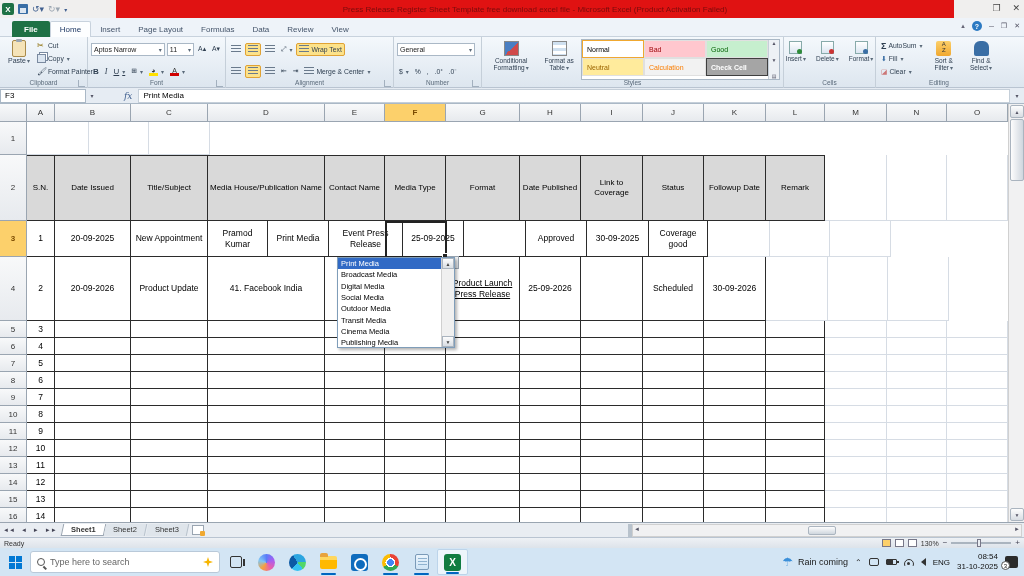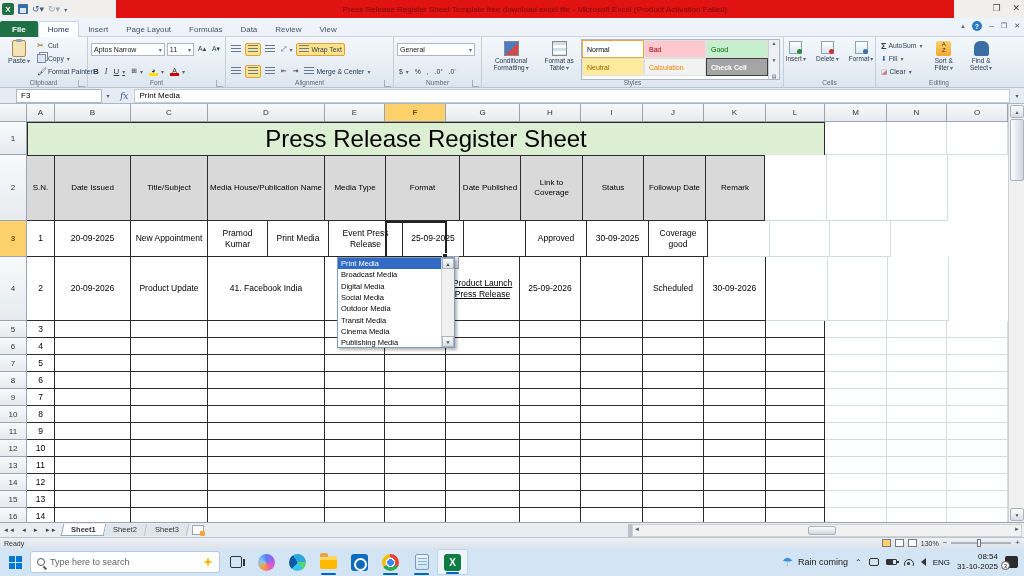--- a/index.html
+++ b/index.html
@@ -13,21 +13,21 @@
   #excel-logo { width:12px; height:12px; background:#1e7145; color:#fff; font-size:8px; font-weight:bold; display:flex; align-items:center; justify-content:center; border-radius:2px; }
   #save-ico { width:10px; height:10px; background:#3a6ea5; border-radius:1px; position:relative; }
   #save-ico::after { content:""; position:absolute; left:2px; top:4px; width:6px; height:5px; background:#dce6f1; }
   #red-banner { position:absolute; left:116px; top:0; width:838px; height:18px; background:#e01212; display:flex; align-items:center; justify-content:center; }
   #red-banner span { font-size:8px; color:#7a0c0c; white-space:nowrap; overflow:hidden; }
   #win-controls { position:absolute; right:4px; top:2px; display:flex; gap:12px; }
   #win-controls span { font-size:9px; color:#444; cursor:pointer; line-height:12px; }
 
   
   #tabrow { position:absolute; top:18px; left:0; width:1024px; height:19px; background:#eef3f9; border-bottom:1px solid #c8d2dd; }
-  #tabs { display:flex; height:19px; align-items:flex-end; padding-left:0; }
+  #tabs { display:flex; height:19px; align-items:flex-end; padding-left:12px; }
   .rtab { font-size:8px; color:#44546a; padding:3px 9px 3px; cursor:pointer; }
   .rtab.file { background:#1e7145; color:#fff; border-radius:2px 2px 0 0; padding:4px 12px 3px; font-weight:bold; }
   .rtab.active { background:#fdfeff; border:1px solid #c8d2dd; border-bottom:none; border-radius:2px 2px 0 0; color:#1f3864; }
   #tabrow-right { position:absolute; right:4px; top:3px; display:flex; gap:7px; align-items:center; }
   #tabrow-right .tri { font-size:7px; color:#667; }
   #help-ico { width:10px; height:10px; border-radius:50%; background:#2b79c2; color:#fff; font-size:7px; font-weight:bold; display:flex; align-items:center; justify-content:center; }
   .mini-ctl { font-size:7px; color:#556; }
 
   
   #ribbon { position:absolute; top:37px; left:0; width:1024px; height:51px; background:linear-gradient(#f4f8fc,#dde6ef); border-bottom:1px solid #b9c4d1; display:flex; }
@@ -63,24 +63,24 @@
   .cellbtn .bicon { width:13px; height:13px; margin-bottom:1px; background:linear-gradient(#fff,#dce6f1); border:1px solid #8aa; position:relative; }
   .cellbtn .bicon::after { content:""; position:absolute; width:5px; height:5px; right:-1px; bottom:-1px; border-radius:50%; }
   .ins::after { background:#2e8b3a; } .del::after { background:#c33; } .fmt::after { background:#3a6ea5; }
   .sigma { font-size:9px; font-weight:bold; color:#2e3e50; }
   .az-ico { width:13px; height:13px; background:linear-gradient(#fcd06b,#f0a830); border-radius:2px; font-size:6px; color:#333; text-align:center; line-height:6px; }
   .fnd-ico { width:13px; height:13px; background:#3a6ea5; border-radius:6px 6px 2px 2px; }
   .cf-ico { width:15px; height:15px; background:linear-gradient(135deg,#4a7ec2 50%,#d04a4a 50%); border:1px solid #888; }
   .ft-ico { width:15px; height:15px; background:repeating-linear-gradient(#cfe0f0 0 3px,#fff 3px 6px); border:1px solid #888; }
 
   
-  #formulabar { position:absolute; top:88px; left:0; width:1024px; height:16px; background:#e6ecf3; border-bottom:1px solid #aab8c6; display:flex; align-items:center;padding-left:16px; }
+  #formulabar { position:absolute; top:88px; left:0; width:1024px; height:16px; background:#e6ecf3; border-bottom:1px solid #aab8c6; display:flex; align-items:center; }
   #namebox { width:86px; height:14px; background:#fff; border:1px solid #aab8c6; font-size:8px; padding:0 4px; display:flex; align-items:center; }
   #namedd { width:12px; font-size:6px; color:#556; text-align:center; cursor:pointer; }
-  #fx { font-family:"DejaVu Serif",serif; font-style:italic; font-size:9px; color:#3f5f8f; padding:0 6px; cursor:pointer; }
+  #fx { font-family:"DejaVu Serif",serif; font-style:italic; font-size:9px; color:#3f5f8f; padding:0 6px; cursor:pointer;margin-left:20px; }
   #formula-input { flex:1; height:14px; background:#fff; border:1px solid #c5cfd9; font-size:8px; padding:0 4px; display:flex; align-items:center; }
   #fbexpand { width:14px; text-align:center; font-size:6px; color:#556; cursor:pointer; }
 
   
   #sheet { position:absolute; top:104px; left:0; width:1024px; height:418px; background:#fff; }
   #grid { position:absolute; top:0; left:0; width:1008px; height:418px; overflow:hidden; }
   .grow { display:flex; }
   .hc, .gut { background:linear-gradient(#f8f9fa,#e7eaee); border-right:1px solid #9aa5b1; border-bottom:1px solid #9aa5b1; font-size:8px; color:#333; display:flex; align-items:center; justify-content:center; flex:none; cursor:pointer; }
   .hc.sel, .gut.sel { background:#fcd06b; color:#7a4a00; font-weight:bold; }
   .cell { flex:none; display:flex; align-items:center; justify-content:center; text-align:center; font-size:8.5px; color:#000; line-height:1.2; overflow:hidden; cursor:cell; padding:0 1px; }
@@ -433,31 +433,31 @@
           <div class="hc" style="width: 62px;">I</div>
           <div class="hc" style="width: 61px;">J</div>
           <div class="hc" style="width: 62px;">K</div>
           <div class="hc" style="width: 59px;">L</div>
           <div class="hc" style="width: 62px;">M</div>
           <div class="hc" style="width: 60px;">N</div>
           <div class="hc" style="width: 61px;">O</div>
         </div>
         <div class="grow" style="height: 33px;">
           <div class="gut" style="width: 27px;">1</div>
-          <div class="cell title-cell" style="width: 798px;">Press Release Register Sheet</div>
           <div class="cell gcell" style="width: 62px;"></div>
           <div class="cell gcell" style="width: 60px;"></div>
           <div class="cell gcell" style="width: 61px;"></div>
         </div>
         <div class="grow" style="height: 66px;">
           <div class="gut" style="width: 27px;">2</div>
           <div class="cell tcell th-cell top" style="width: 28px;">S.N.</div>
           <div class="cell tcell th-cell top" style="width: 76px;">Date Issued</div>
           <div class="cell tcell th-cell top" style="width: 77px;">Title/Subject</div>
           <div class="cell tcell th-cell top" style="width: 117px;">Media House/Publication Name</div>
+          <div class="cell tcell th-cell top" style="width: 60px;">Contact Name</div>
           <div class="cell tcell th-cell top" style="width: 61px;">Media Type</div>
           <div class="cell tcell th-cell top" style="width: 74px;">Format</div>
           <div class="cell tcell th-cell top" style="width: 61px;">Date Published</div>
           <div class="cell tcell th-cell top" style="width: 62px;">Link to Coverage</div>
           <div class="cell tcell th-cell top" style="width: 61px;">Status</div>
           <div class="cell tcell th-cell top" style="width: 62px;">Followup Date</div>
           <div class="cell tcell th-cell top" style="width: 59px;">Remark</div>
           <div class="cell gcell" style="width: 62px;"></div>
           <div class="cell gcell" style="width: 60px;"></div>
           <div class="cell gcell" style="width: 61px;"></div>

